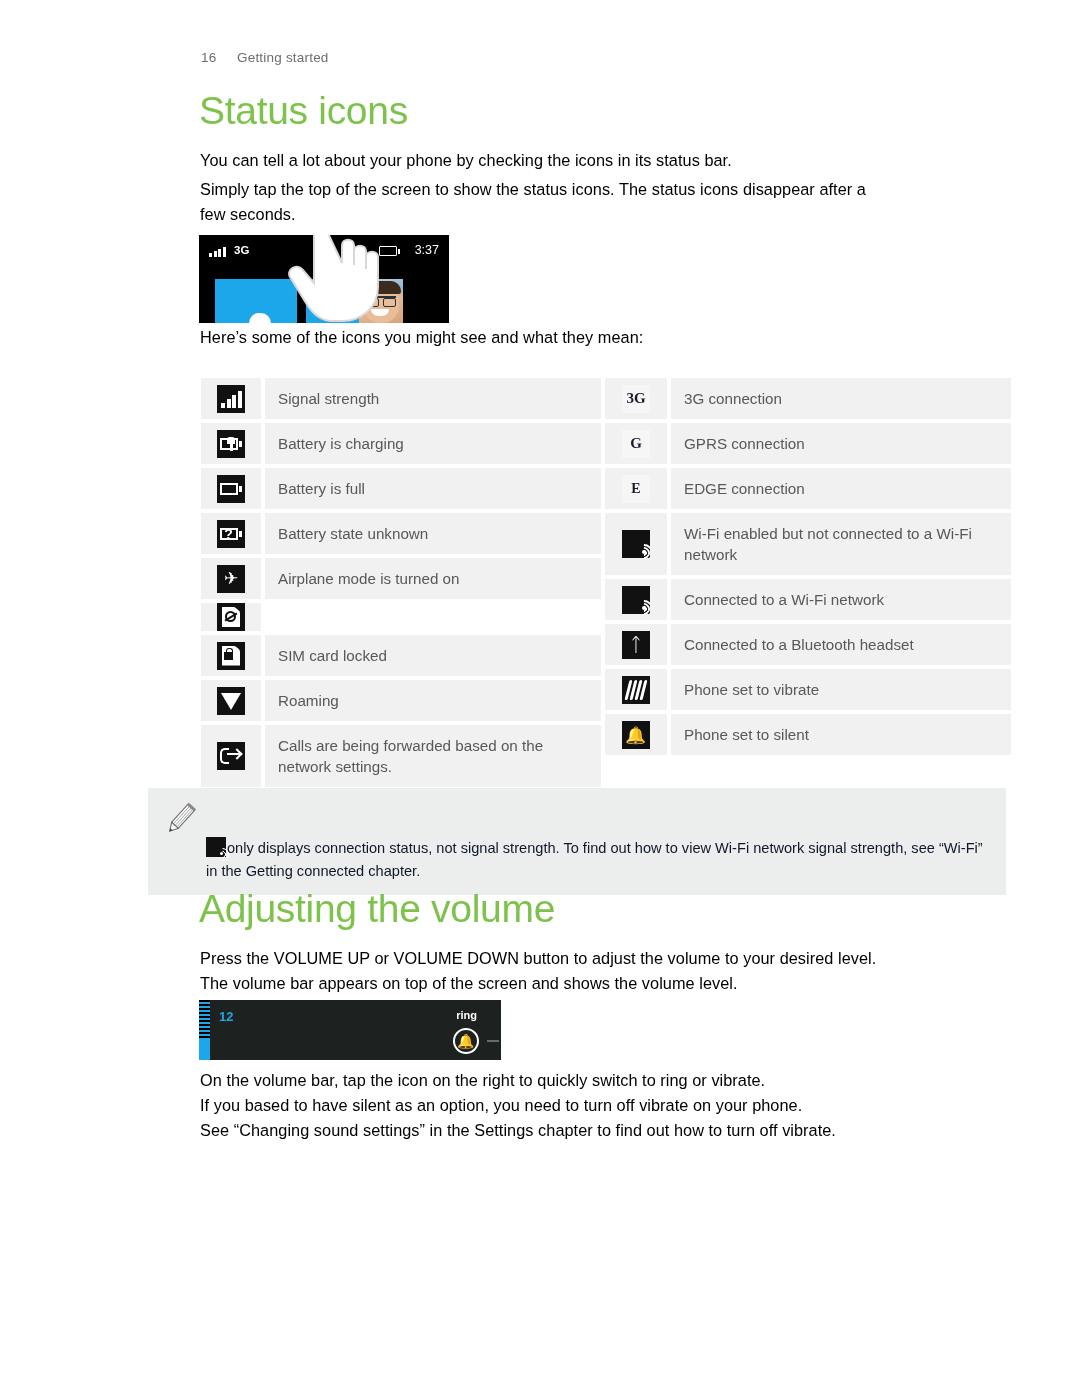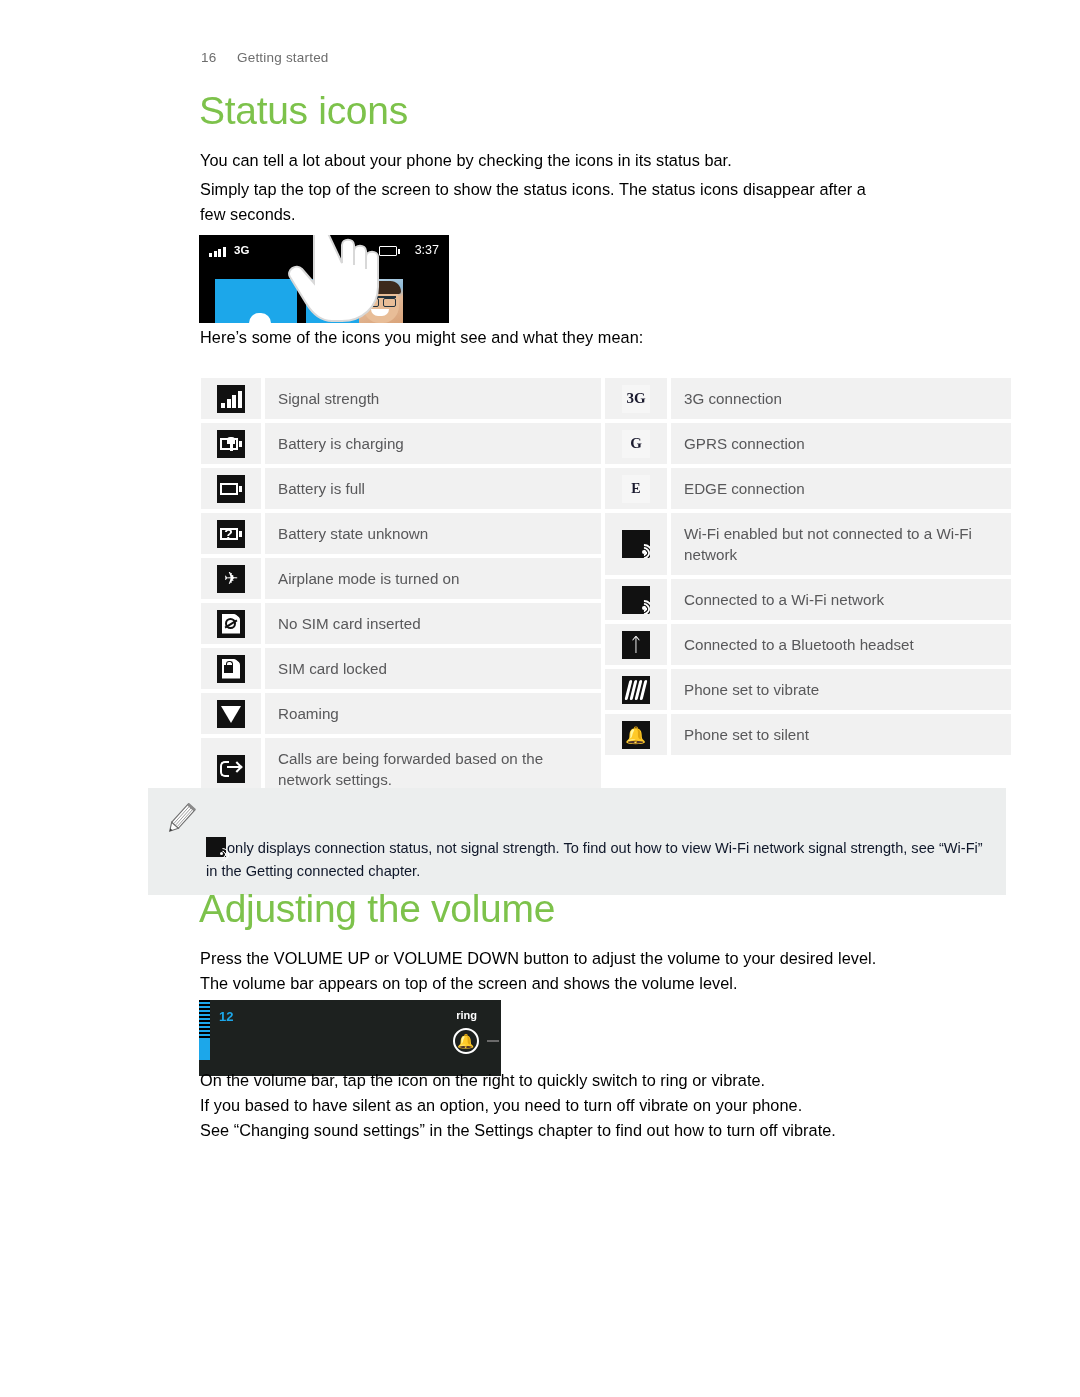--- a/index.html
+++ b/index.html
@@ -128,21 +128,21 @@
   
   .i-bell { position:absolute; left:0; top:0; width:28px; height:28px; color:#fff; font-size:17px; line-height:29px; text-align:center; }
 
   
   .note { position:absolute; left:148px; top:788px; width:858px; min-height:66px; background:#eceeee; display:flex; padding:11px 14px 12px 12px; }
   .note .pencil { width:46px; min-width:46px; position:relative; }
   .note .ntxt { font-size:14.6px; line-height:23px; color:#0f172a;margin-top:38px; }
   .note .inlineicon { display:inline-block; width:20px; height:20px; vertical-align:-4px; position:relative; margin-right:1px; }
 
   
-  .shot2 { position:absolute; left:199px; top:1000px; width:302px; height:76px; background:#1d211f; }
+  .shot2 { position:absolute; left:199px; top:1000px; width:302px; height:60px; background:#1d211f; }
   .shot2 .meter { position:absolute; left:0; top:0; width:11px; height:60px; background:#000; }
   .shot2 .meter .seg { position:absolute; left:0; width:11px; height:2px; background:#1ca7ea; }
   .shot2 .meter .solid { position:absolute; left:0; bottom:0; width:11px; height:22px; background:#1ca7ea; }
   .shot2 .lvl { position:absolute; left:20px; top:9px; color:#1ca7ea; font-size:13px; font-weight:bold; }
   .shot2 .mode { position:absolute; right:24px; top:9px; color:#fff; font-size:11px; font-weight:bold; }
   .shot2 .ringbtn { position:absolute; right:22px; top:28px; width:26px; height:26px; border:2px solid #fff; border-radius:50%; }
   .shot2 .ringbtn .b { position:absolute; left:0; top:0; width:22px; height:22px; color:#fff; font-size:14px; line-height:23px; text-align:center; }
   .shot2 .tick { position:absolute; right:2px; top:40px; width:12px; height:1.5px; background:#6a6a6a; }
 </style>
 </head>
@@ -267,21 +267,20 @@
       <div class="row">
         <div class="cell-icon">
           <div class="ico">
             <div class="gl-box">
                 <div class="i-sim cut"></div>
                 <div class="i-simdot"></div>
                 <div class="i-simslash"></div>
               </div>
           </div>
         </div>
-        <div class="cell-txt">No SIM card inserted</div>
       </div>
 
       <div class="row">
         <div class="cell-icon">
           <div class="ico">
             <div class="gl-box">
                 <div class="i-sim cut"></div>
                 <div class="i-lock"></div>
               </div>
           </div>

